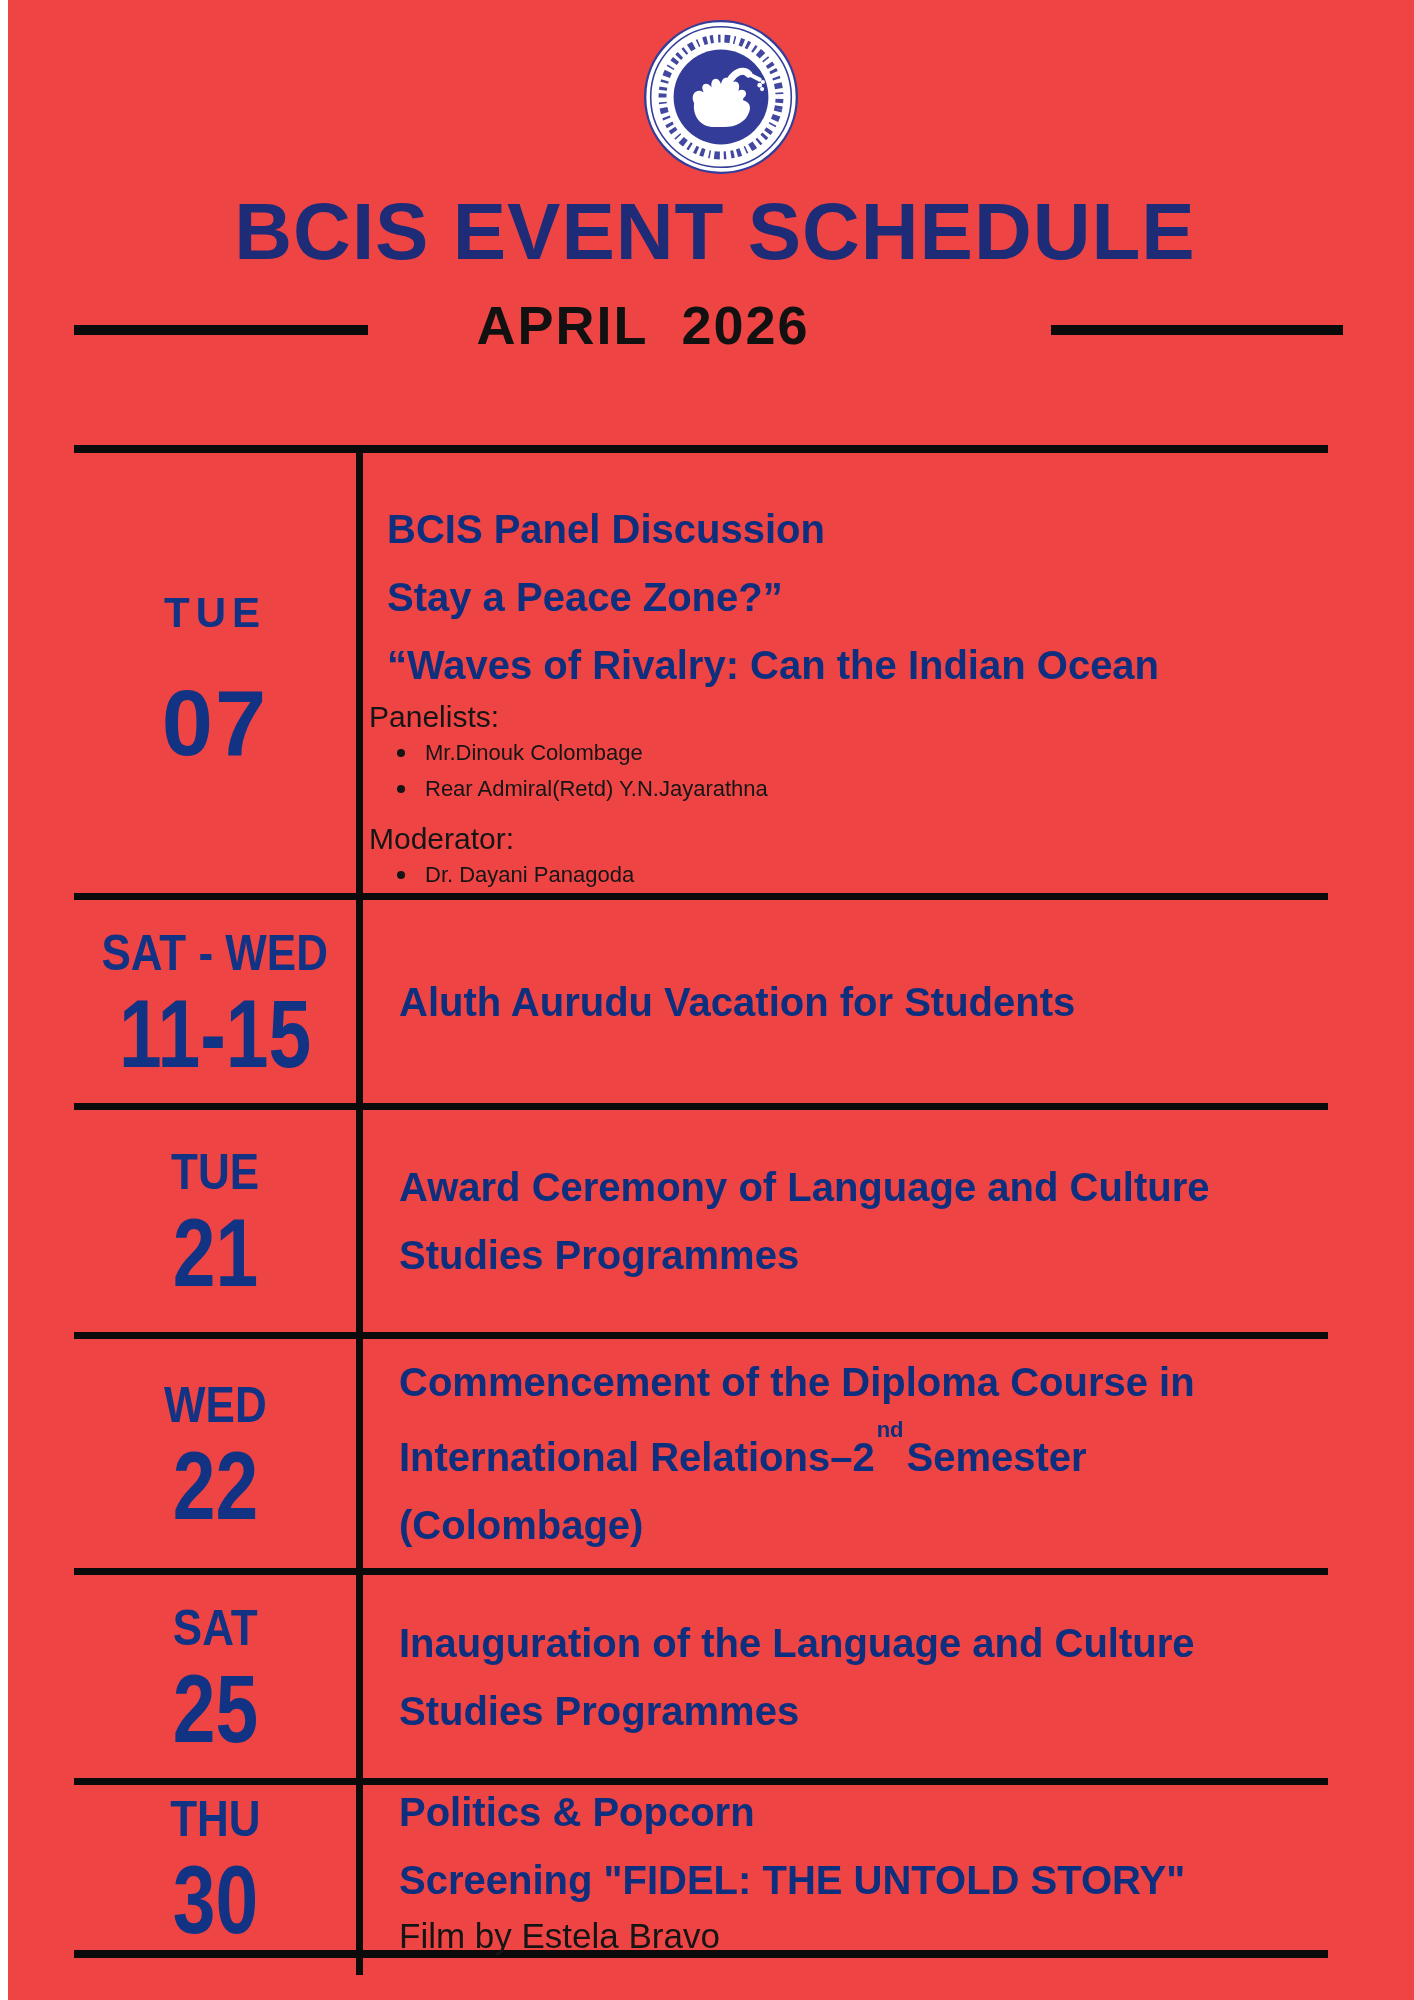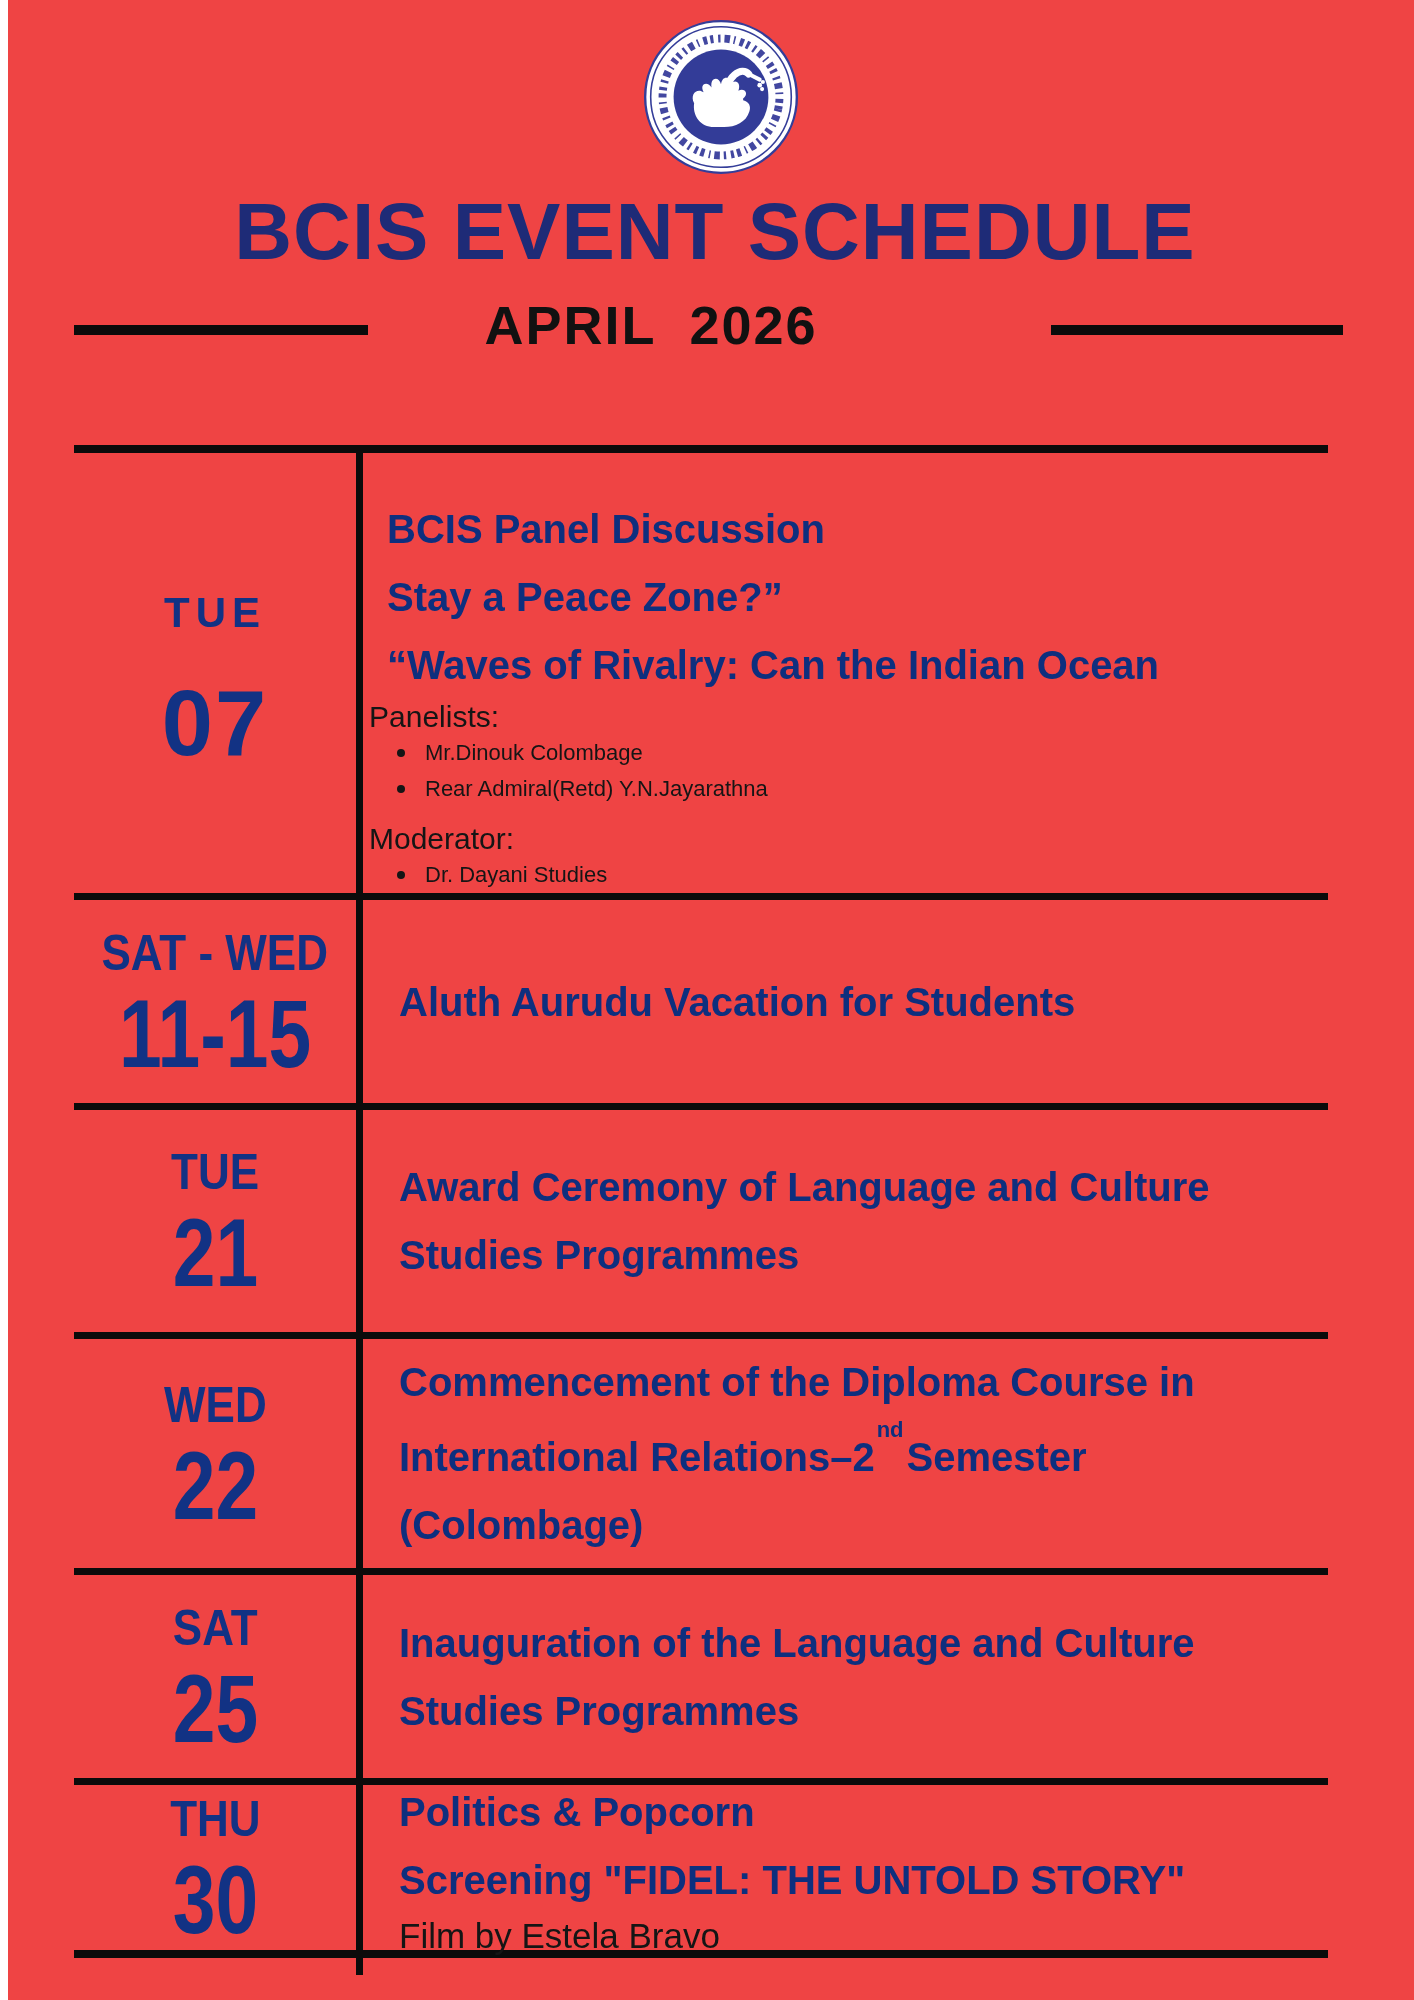--- a/index.html
+++ b/index.html
@@ -18,21 +18,21 @@
     position:absolute; left:634px; top:18px;
     width:158px; height:158px;
   }
   .page-title {
     position:absolute; left:0; top:186px; width:1414px;
     text-align:center;
     font-size:80px; font-weight:bold; letter-spacing:1px;
     color:#1e2b77;
   }
   .page-subtitle {
-    position:absolute; left:12px; top:294px; width:1262px;
+    position:absolute; left:4px; top:294px; width:1262px;
     text-align:center;
     font-size:54px; font-weight:bold; letter-spacing:2px;
     color:#111111;
     white-space:pre;
   }
   .rule {
     position:absolute; top:325px; height:10px; background:#0b0b0b;
   }
   .rule.left  { left:66px;   width:294px; }
   .rule.right { left:1043px; width:292px; }
@@ -145,21 +145,21 @@
         <div class="meta">
           <div class="meta-label">Panelists:</div>
           <ul>
             <li>Mr.Dinouk Colombage</li>
             <li>Rear Admiral(Retd) Y.N.Jayarathna</li>
           </ul>
         </div>
         <div class="meta mod">
           <div class="meta-label">Moderator:</div>
           <ul>
-            <li>Dr. Dayani Studies</li>
+            <li>Dr. Dayani Panagoda</li>
           </ul>
         </div>
       </div>
     </div>
 
     <div class="row r2">
       <div class="datecol">
         <div class="dayC">SAT - WED</div>
         <div class="dateC">11-15</div>
       </div>

